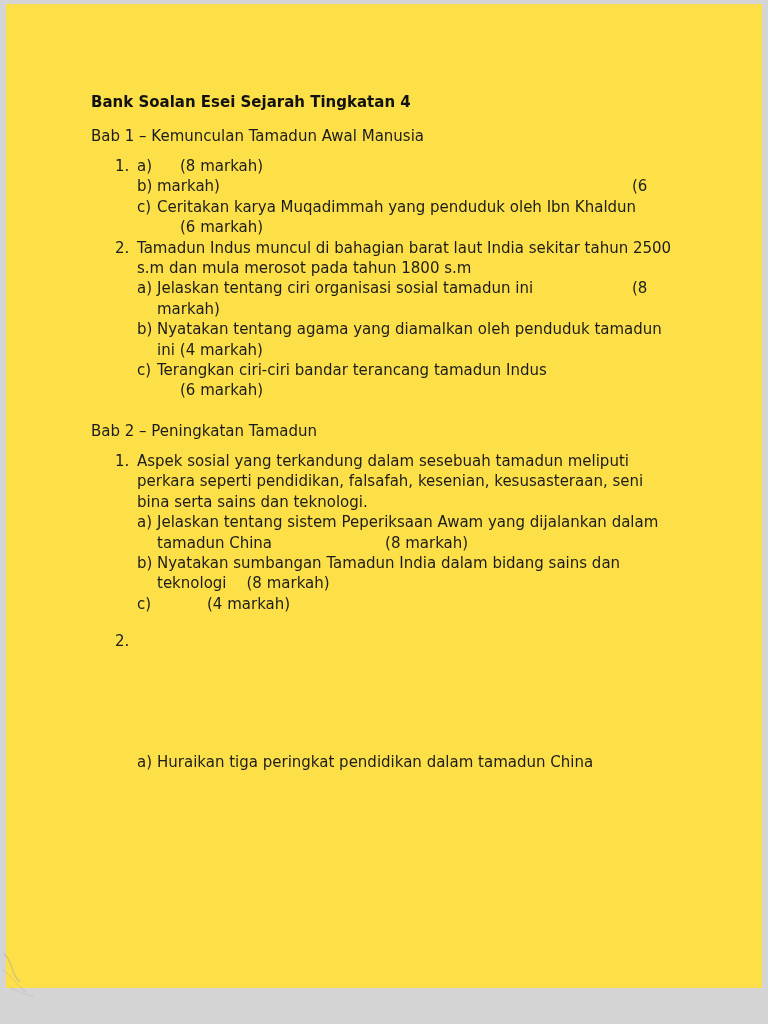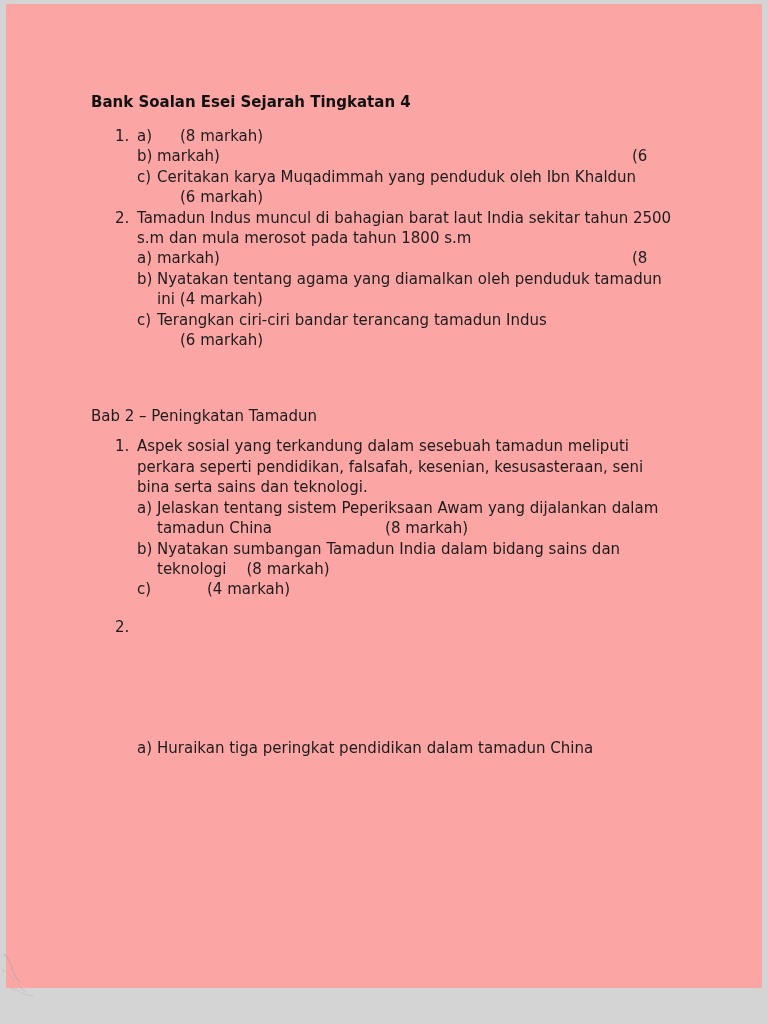--- a/index.html
+++ b/index.html
@@ -8,41 +8,41 @@
     background: #d4d4d4;
     font-family: "DejaVu Sans", "Liberation Sans", sans-serif;
     color: #1c1c1c;
     position: relative;
     overflow: hidden;
   }
   .page {
     position: absolute;
     left: 6px; top: 4px;
     width: 756px; height: 984px;
-    background: #fca5a5;
+    background: #fde047;
   }
   .content {
     position: absolute;
     left: 85px; top: 88px;
     width: 590px;
     font-size: 15px;
     line-height: 20.4px;
   }
   .doc-title {
     font-size: 15px;
     font-weight: bold;
     line-height: 21px;
     margin: 0 0 13px 0;
     color: #111111;
   }
   .section-heading {
     line-height: 21px;
     margin: 0 0 9px 0;
   }
-  .section-2 { margin-top: 56px; }
+  .section-2 { margin-top: 20px; }
   .q { display: flex; margin-left: 24px; }
   .q-num { width: 22px; flex: 0 0 22px; }
   .q-body { width: 538px; }
   .sub { display: flex; }
   .s-label { width: 20px; flex: 0 0 20px; }
   .s-body { width: 518px; }
   .s-line { position: relative; }
   .marks-abs { position: absolute; left: 475px; top: 0; }
   .marks-nl { }
   .ind-23 { padding-left: 23px; }
@@ -60,20 +60,21 @@
 </style>
 </head>
 <body>
 
 <div class="page">
   <div class="content">
 
     <div class="doc-title">Bank Soalan Esei Sejarah Tingkatan 4</div>
 
     <div class="section">
+      <div class="section-heading">Bab 1 – Kemunculan Tamadun Awal Manusia</div>
 
       <div class="q">
         <span class="q-num">1.</span>
         <div class="q-body">
 
           <div class="sub">
             <span class="s-label">a)</span>
             <div class="s-body">
               <div class="marks-nl ind-23">(8 markah)</div>
             </div>
@@ -101,20 +102,21 @@
 
       <div class="q">
         <span class="q-num">2.</span>
         <div class="q-body">
           <div class="q-text">Tamadun Indus muncul di bahagian barat laut India sekitar tahun 2500 s.m dan mula merosot pada tahun 1800 s.m</div>
 
           <div class="sub">
             <span class="s-label">a)</span>
             <div class="s-body">
               <div class="s-line">
+                <span>Jelaskan tentang ciri organisasi sosial tamadun ini</span>
                 <span class="marks-abs">(8</span>
               </div>
               <div class="marks-nl">markah)</div>
             </div>
           </div>
 
           <div class="sub">
             <span class="s-label">b)</span>
             <div class="s-body">
               <div class="s-line"><span>Nyatakan tentang agama yang diamalkan oleh penduduk tamadun ini</span><span class="marks gap-5">(4 markah)</span></div>

